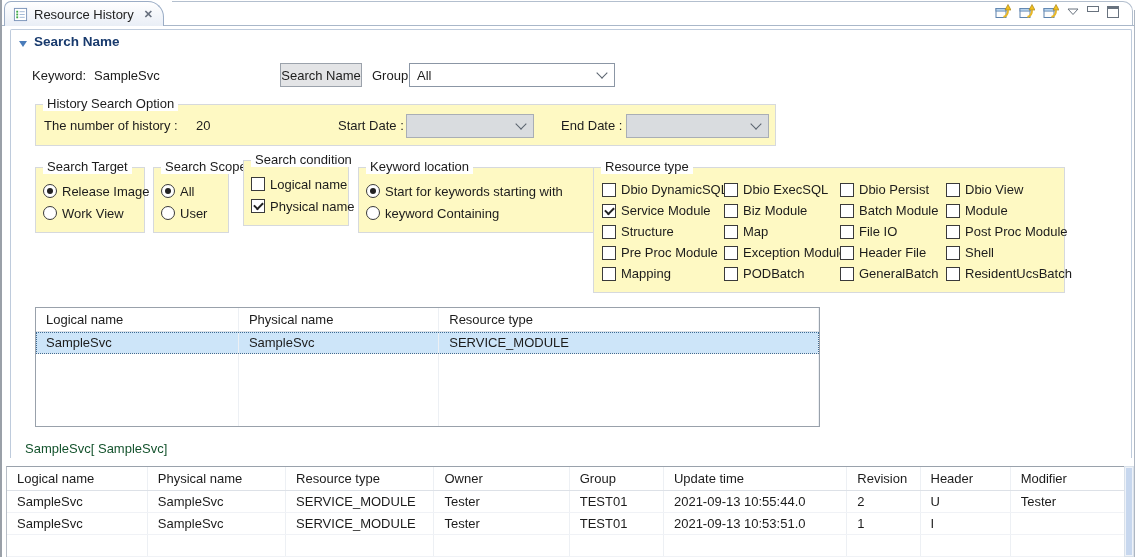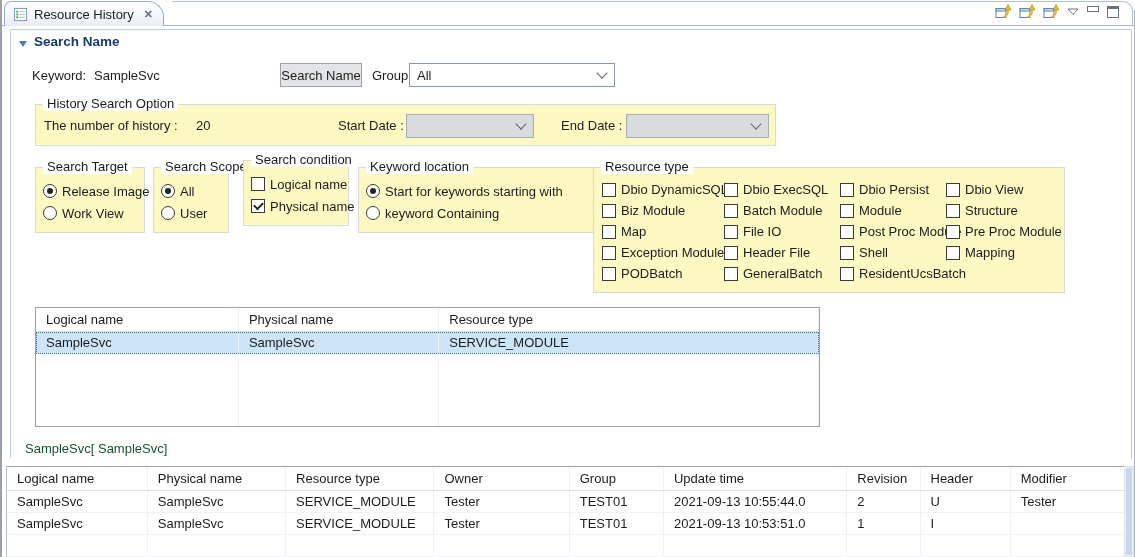--- a/index.html
+++ b/index.html
@@ -237,20 +237,24 @@
         </div>
         <div class="opt">
           <span class="cb"></span>
           <span>Dbio Persist</span>
         </div>
         <div class="opt">
           <span class="cb"></span>
           <span>Dbio View</span>
         </div>
         <div class="opt">
+          <span class="cb on"></span>
+          <span>Service Module</span>
+        </div>
+        <div class="opt">
           <span class="cb"></span>
           <span>Biz Module</span>
         </div>
         <div class="opt">
           <span class="cb"></span>
           <span>Batch Module</span>
         </div>
         <div class="opt">
           <span class="cb"></span>
           <span>Module</span>

